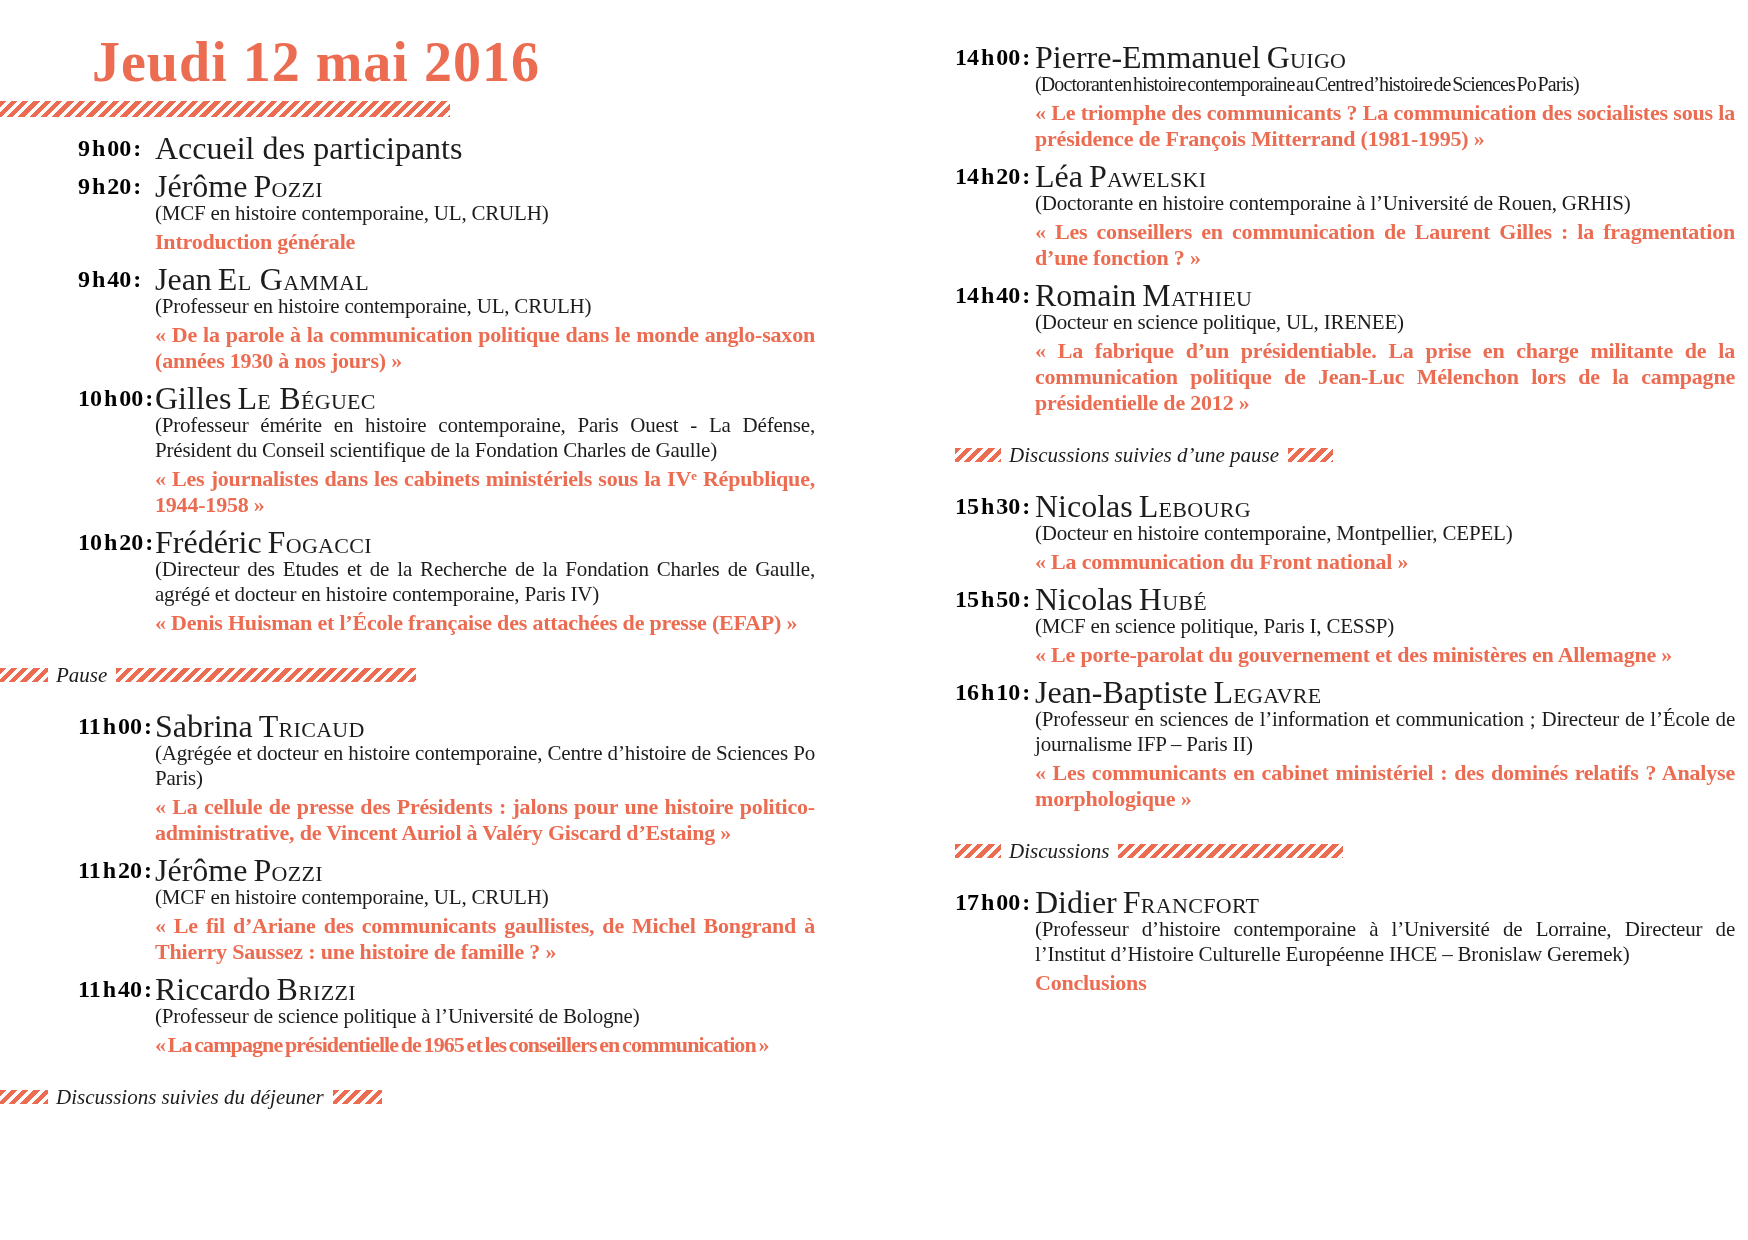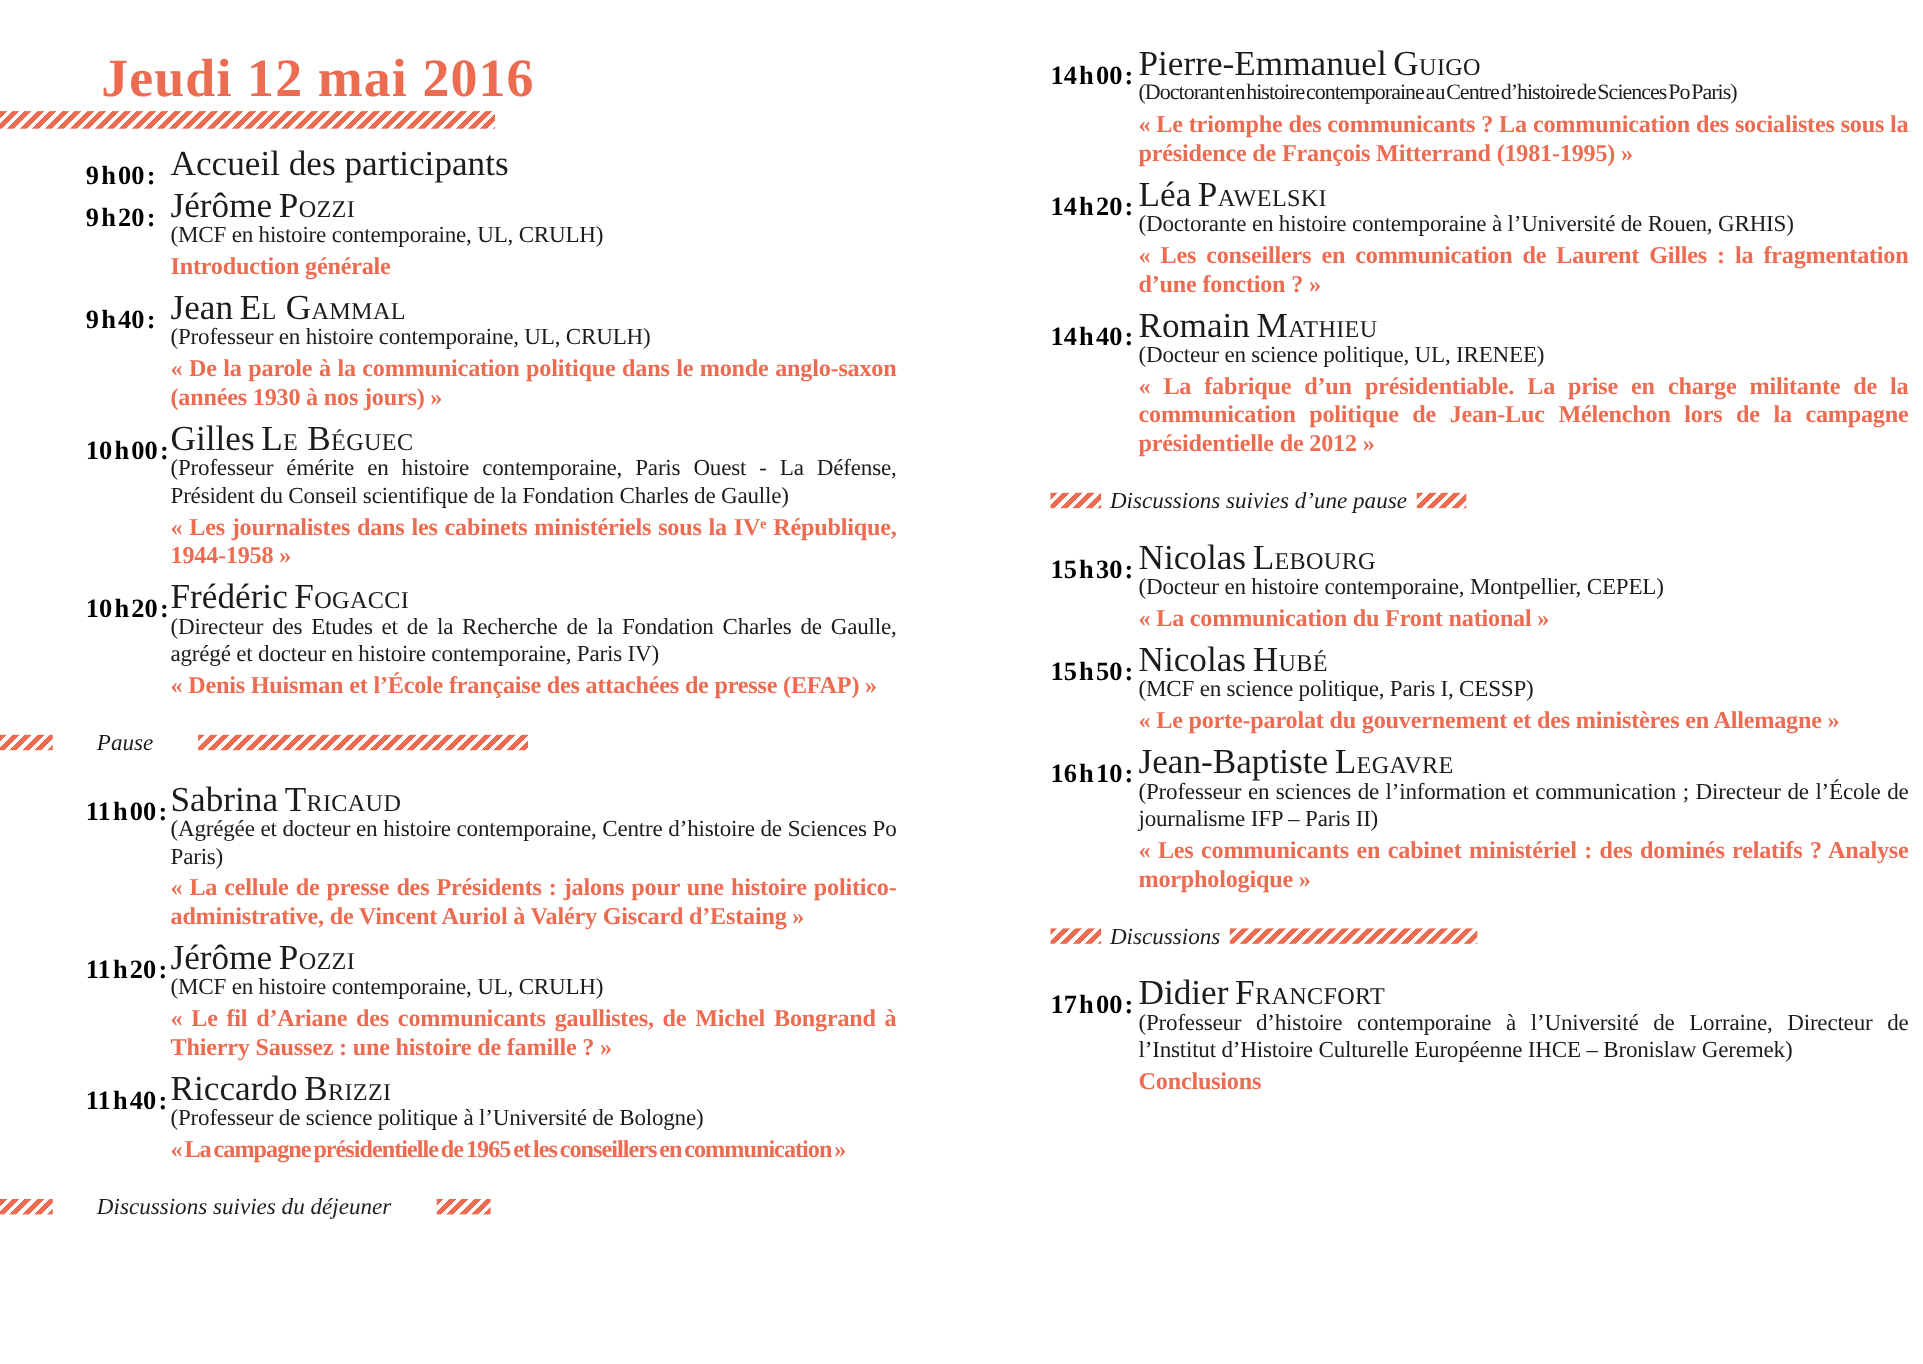--- a/index.html
+++ b/index.html
@@ -5,62 +5,62 @@
   html,body{margin:0;padding:0;background:#ffffff;}
   body{
     width:1748px;height:1240px;position:relative;overflow:hidden;
     font-family:"Liberation Serif","DejaVu Serif",serif;
     color:var(--ink,#1c1c1c);
   }
   .page{position:absolute;inset:0;background:#fff;}
 
   
   .title{
-    position:absolute;left:92px;top:42px;margin:0;
-    font-size:49px;font-weight:bold;letter-spacing:1px;
+    position:absolute;left:92px;top:30px;margin:0;
+    font-size:56px;font-weight:bold;letter-spacing:1px;
     color:var(--accent,#ec6c52);
     font-family:Liberation Serif, serif;
   }
   .hatch{
     background-image:repeating-linear-gradient(135deg,var(--accent,#ec6c52) 0 4.5px,rgba(0,0,0,0) 4.5px 8px);
   }
   .title-rule{position:absolute;left:0;top:101px;width:450px;height:16px;}
 
   
   .col{position:absolute;}
   .col-left{left:78px;top:134px;width:737px;}
   .col-right{left:870px;top:43px;width:868px;}
   .col-right .entries{margin-left:85px;width:780px;}
 
   
   .entry{position:relative;margin:0 0 10px 0;padding-left:77px;}
   .col-right .entry{padding-left:80px;}
   .time{
-    position:absolute;left:0;top:12px;
+    position:absolute;left:0;top:0;
     font-weight:bold;font-size:24px;line-height:28px;color:#000;
     white-space:nowrap;word-spacing:-4px;
   }
   .name-line{font-size:32px;line-height:28px;}
   .last{font-variant:small-caps;letter-spacing:.3px;margin-left:6px;}
   .affiliation{
     margin:1px 0 0 0;font-size:21px;line-height:25px;
     text-align:justify;letter-spacing:-.2px;
   }
   .affiliation.tight{
     white-space:nowrap;font-size:20px;letter-spacing:-.9px;word-spacing:-2.5px;
   }
   .talk{
     margin:3px 0 0 0;font-size:22px;line-height:26px;
     color:var(--accent,#ec6c52);text-align:justify;letter-spacing:-.2px;font-weight:bold;
   }
   .talk.tight{letter-spacing:-.9px;word-spacing:-2px;}
 
   
   .divider{display:flex;align-items:center;margin:24px 0 22px 0;}
-  .col-left .divider{margin-left:-78px;gap:32px;}
+  .col-left .divider{margin-left:-78px;}
   .divider .hatch{height:14px;flex:0 0 auto;}
   .divider-label{
     font-style:italic;font-size:21px;line-height:30px;white-space:nowrap;
     padding:0 9px 0 8px;color:var(--ink,#1c1c1c);
   }
 </style>
 </head>
 <body style="--accent: #ec6c52; --ink: #1c1c1c;">
 
 <div class="page">

